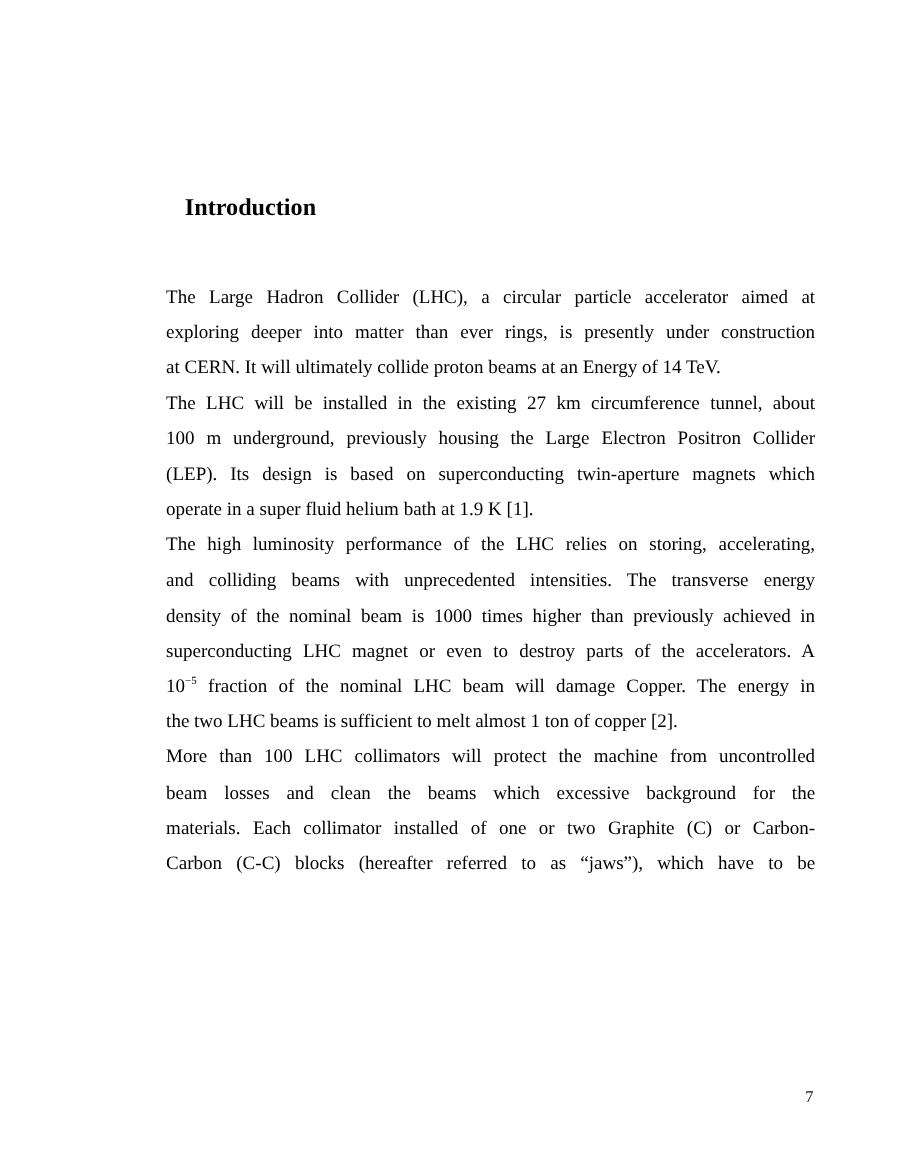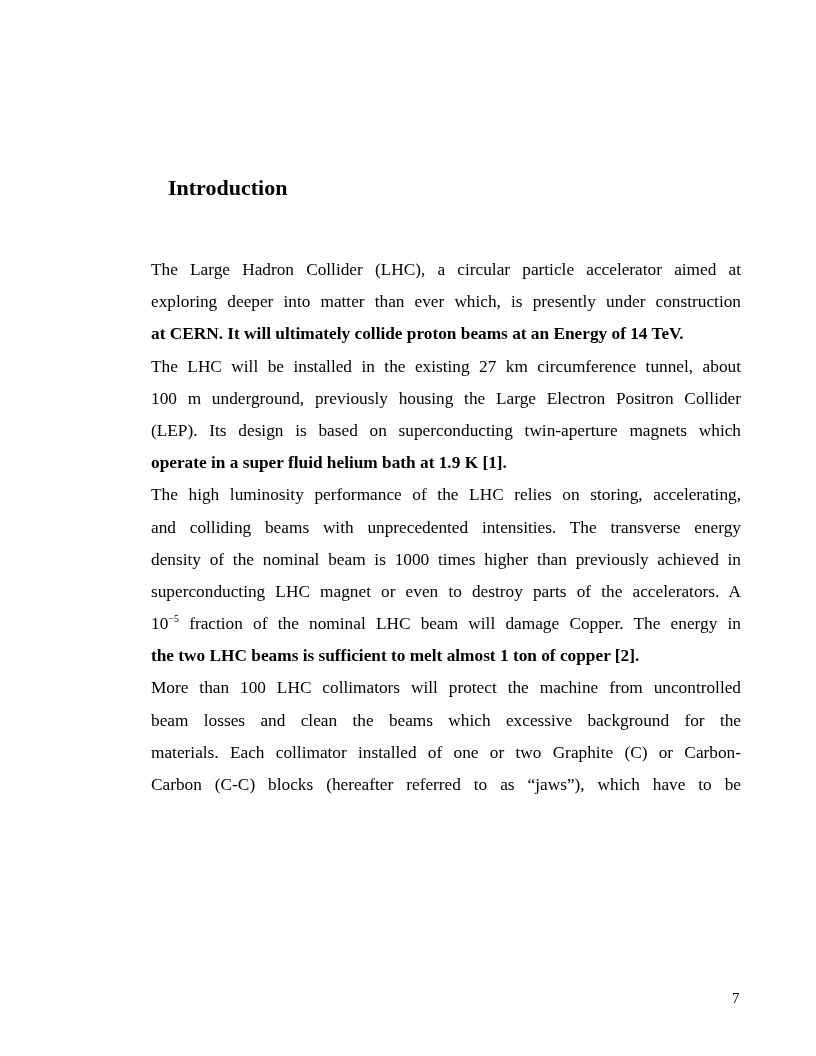--- a/index.html
+++ b/index.html
@@ -12,36 +12,36 @@
     font-size: 22px; font-weight: bold; margin: 17px; line-height: 28px;
   }
   .body-text {
     position: absolute; left: 151px; top: 256px; width: 590px;
   }
   .line {
     display: block; height: 32.2px; line-height: 28px;
     font-size: 17.3px; text-align: justify; text-align-last: justify;
     white-space: nowrap; word-spacing: 0;
   }
-  .line.last { text-align-last: left; font-weight: bold; }
+  .line.last { text-align-last: left; }
   .line sup { font-size: 10px; vertical-align: 7px; line-height: 0; }
   .page-number {
     position: absolute; left: 732px; top: 989px;
     font-size: 15px; line-height: 18px;
   }
 </style>
 </head>
 <body>
 
 <h1 class="heading">Introduction</h1>
 
 <div class="body-text">
   <div>
     <span class="line">The Large Hadron Collider (LHC), a circular particle accelerator aimed at</span>
-    <span class="line">exploring deeper into matter than ever which, is presently under construction</span>
+    <span class="line">exploring deeper into matter than ever rings, is presently under construction</span>
     <span class="line last">at CERN. It will ultimately collide proton beams at an Energy of 14 TeV.</span>
   </div>
   <div>
     <span class="line">The LHC will be installed in the existing 27 km circumference tunnel, about</span>
     <span class="line">100 m underground, previously housing the Large Electron Positron Collider</span>
     <span class="line">(LEP). Its design is based on superconducting twin-aperture magnets which</span>
     <span class="line last">operate in a super fluid helium bath at 1.9 K [1].</span>
   </div>
   <div>
     <span class="line">The high luminosity performance of the LHC relies on storing, accelerating,</span>

